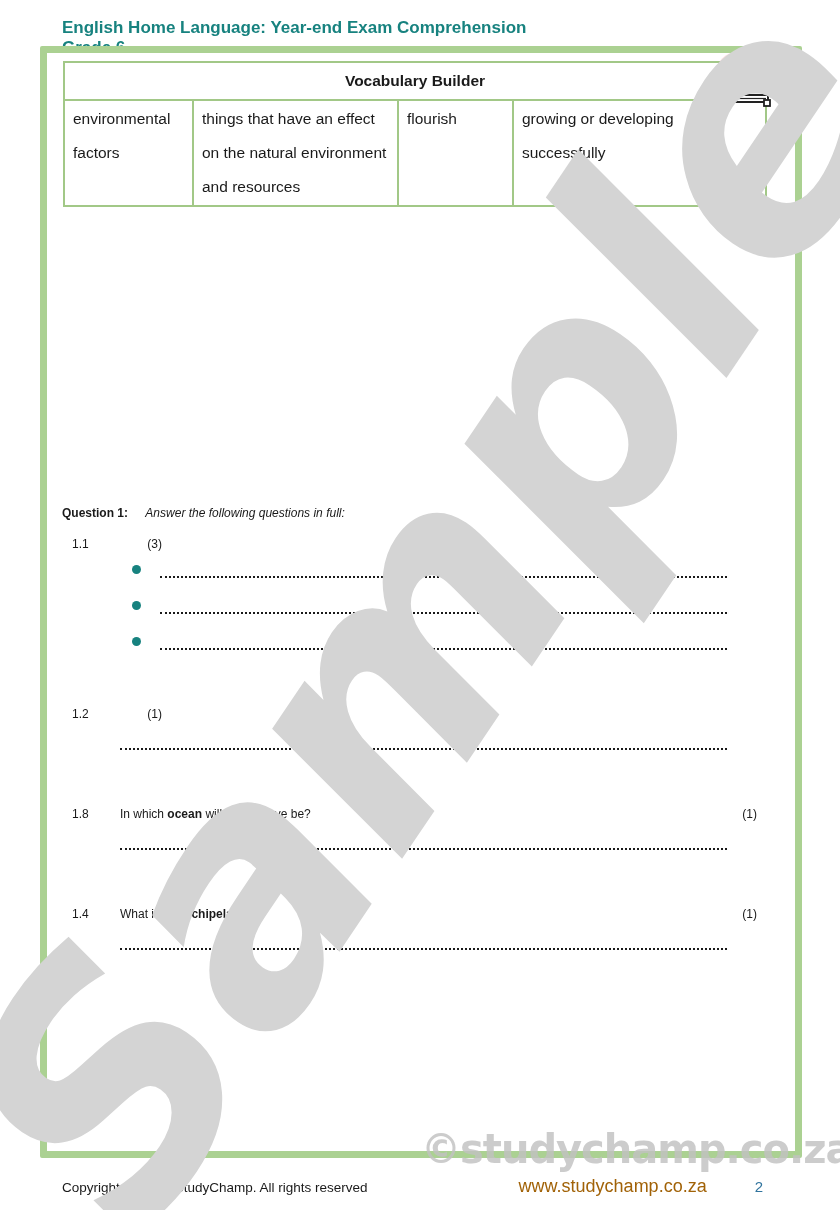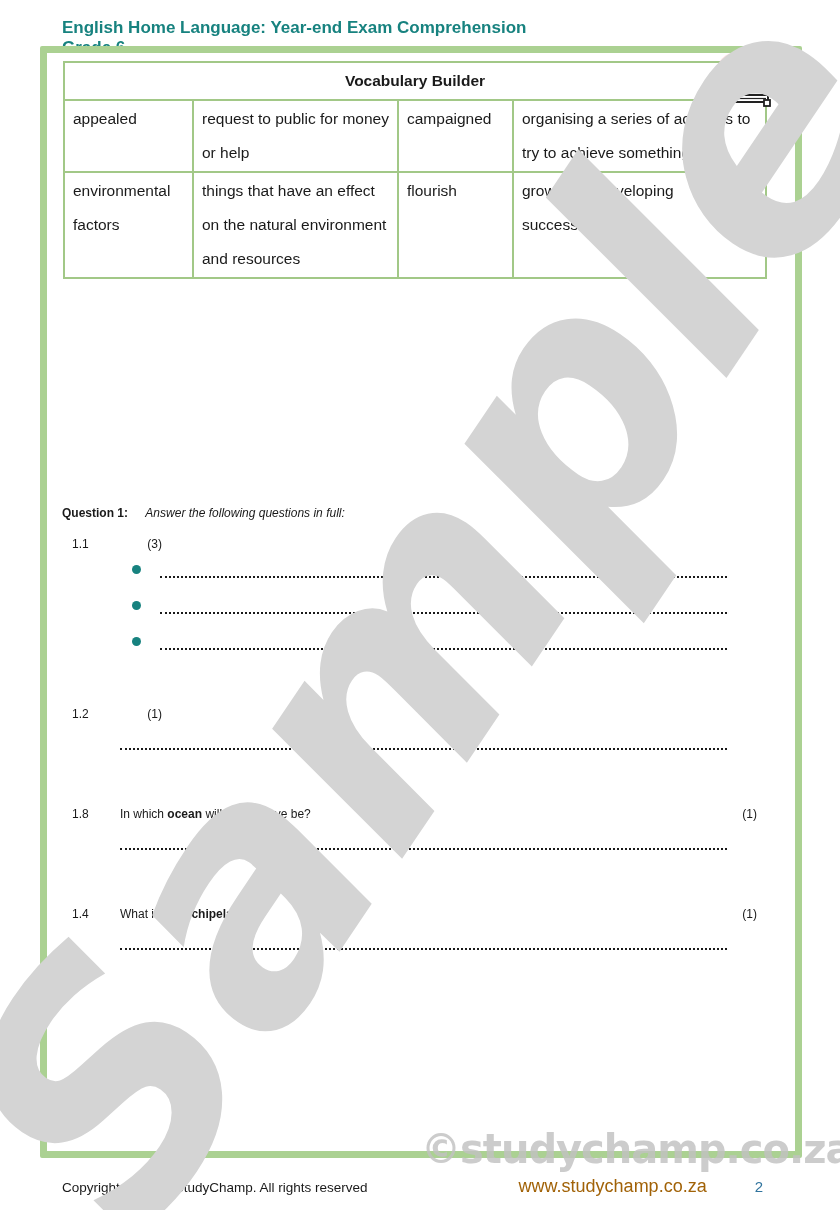--- a/index.html
+++ b/index.html
@@ -76,26 +76,20 @@
           <col style="width:205px">
           <col style="width:115px">
           <col style="width:253px">
         </colgroup>
       <tbody>
         <tr>
           <td class="vocab-title-cell" colspan="4">Vocabulary Builder</td>
         </tr>
       </tbody>
       <tbody class="vocab-body">
-          <tr>
-            <td>appealed</td>
-            <td>request to public for money or help</td>
-            <td>campaigned</td>
-            <td>organising a series of activities to try to achieve something</td>
-          </tr>
           <tr>
             <td>environmental factors</td>
             <td>things that have an effect on the natural environment and resources</td>
             <td>flourish</td>
             <td>growing or developing successfully</td>
           </tr>
         </tbody>
     </table>
   </div>
 

